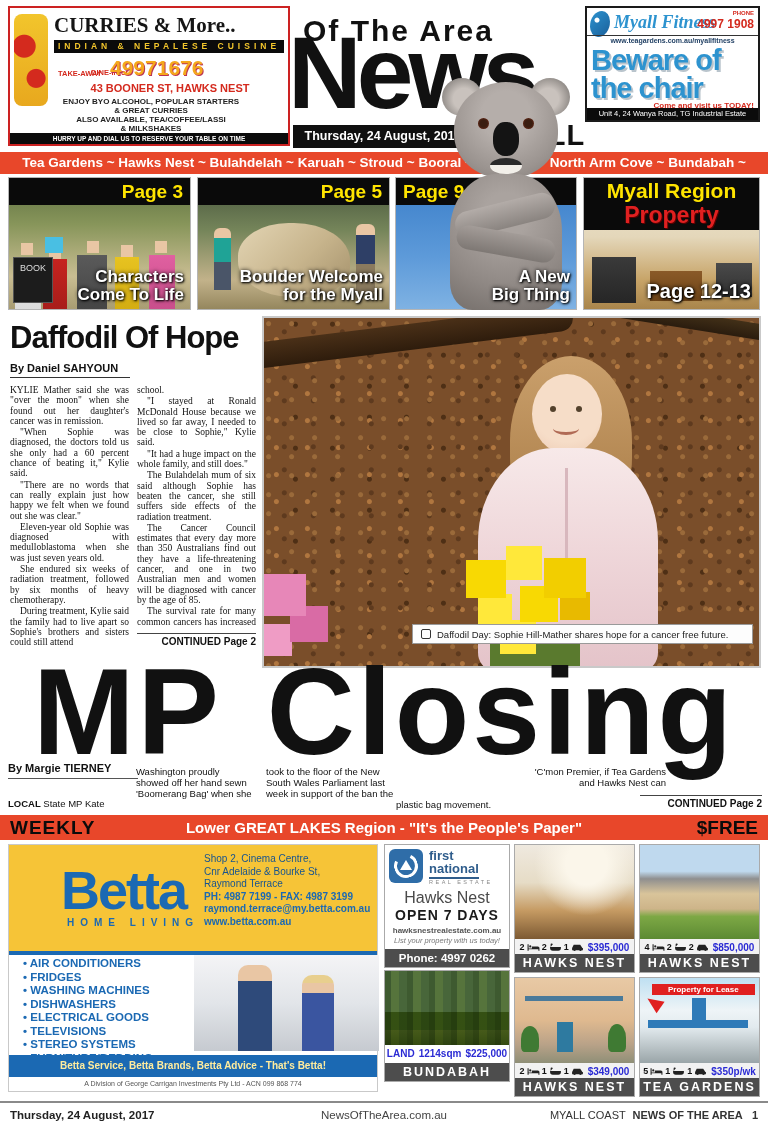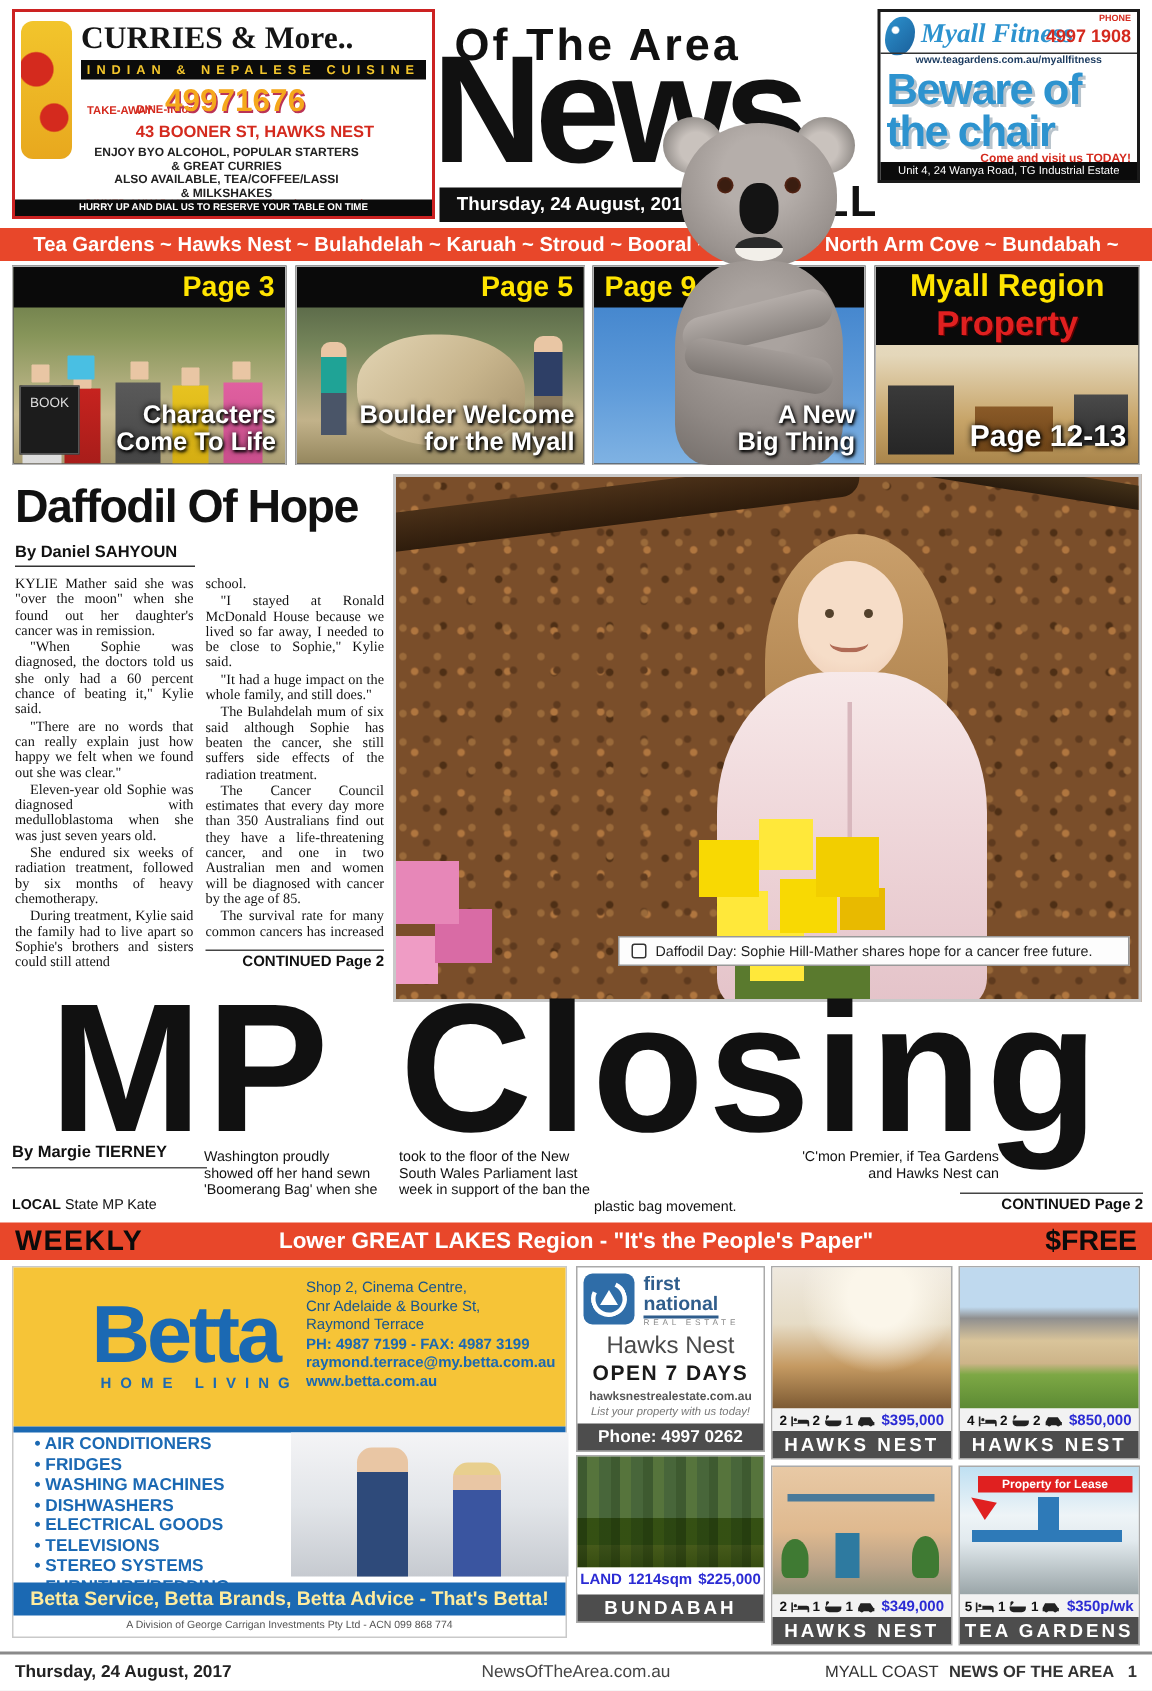--- a/index.html
+++ b/index.html
@@ -311,21 +311,21 @@
       <div class="betta-li">AIR CONDITIONERS</div>
       <div class="betta-li">FRIDGES</div>
       <div class="betta-li">WASHING MACHINES</div>
       <div class="betta-li">DISHWASHERS</div>
       <div class="betta-li">ELECTRICAL GOODS</div>
       <div class="betta-li">TELEVISIONS</div>
       <div class="betta-li">STEREO SYSTEMS</div>
       <div class="betta-li">FURNITURE/BEDDING</div>
     </div>
     <div class="abs" style="left:0;top:210px;width:100%;height:22px;background:#1b69b3;color:#ffec9e;
-                font-weight:bold;font-size:13px;text-align:center;line-height:22px;">
+                font-weight:bold;font-size:10px;text-align:center;line-height:22px;">
       <span>Betta  Service, Betta Brands, Betta Advice - That's Betta!</span>
     </div>
     <div class="abs" style="left:0;top:235px;width:100%;text-align:center;font-size:7px;color:#555;">A Division of George Carrigan Investments Pty Ltd - ACN 099 868 774</div>
   </div>
 
   <div class="abs" style="left:384px;top:844px;width:126px;height:124px;border:1px solid #aaa;box-sizing:border-box;background:#fff;">
     <div class="abs" style="left:4px;top:4px;width:34px;height:34px;border-radius:6px;background:#2f6da8;">
       <div class="abs" style="left:5px;top:5px;width:24px;height:24px;border:3px solid #fff;border-radius:50%;
                   box-sizing:border-box;transform:rotate(-20deg);border-top-color:transparent;"></div>
       <div class="abs" style="left:11px;top:11px;width:0;height:0;border-left:6px solid transparent;

